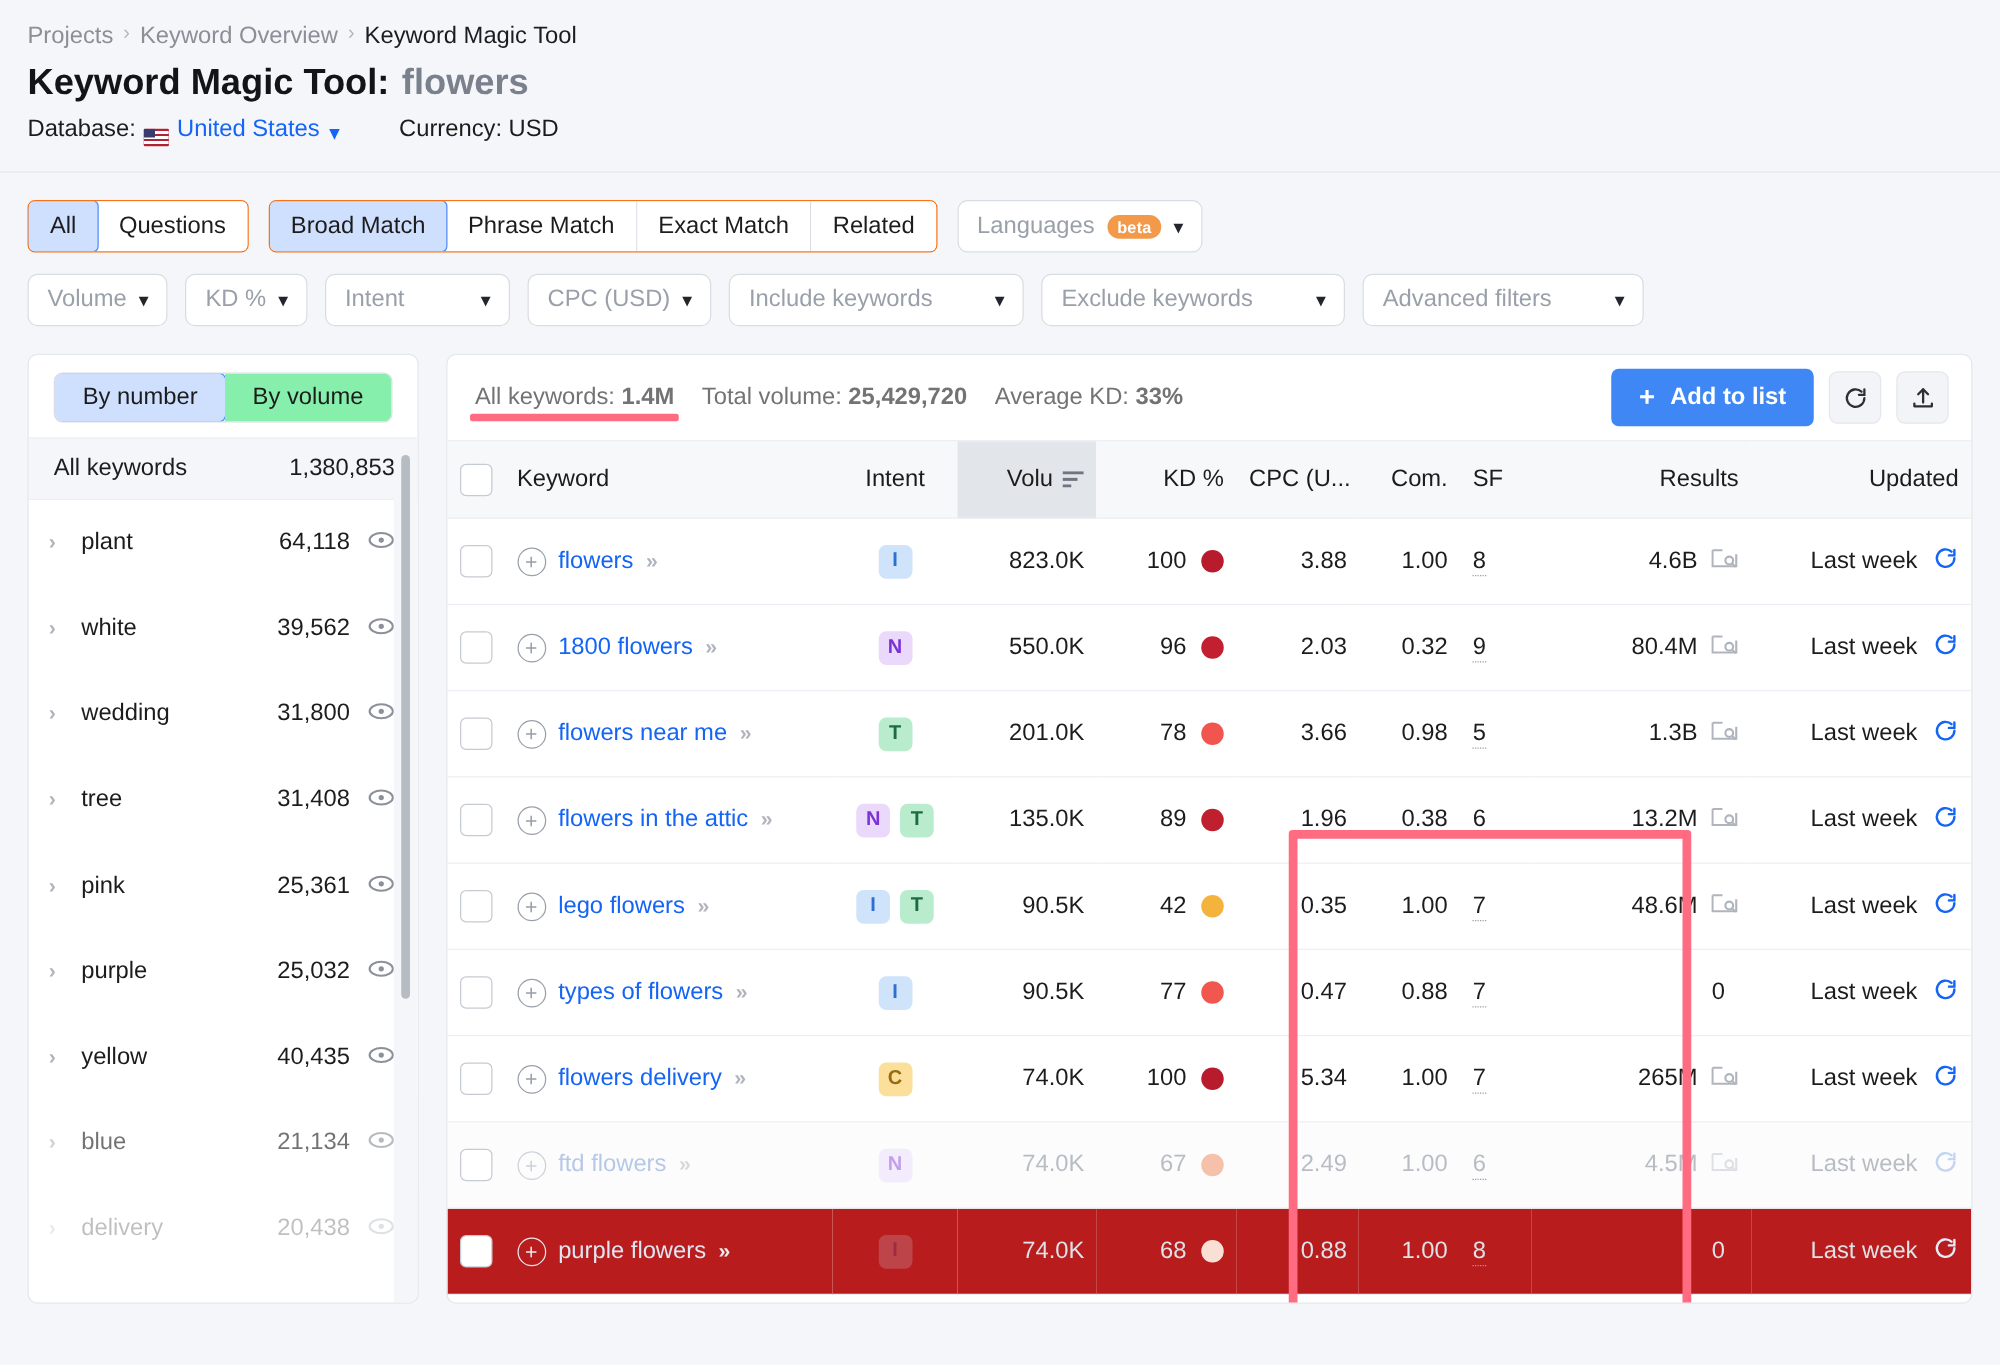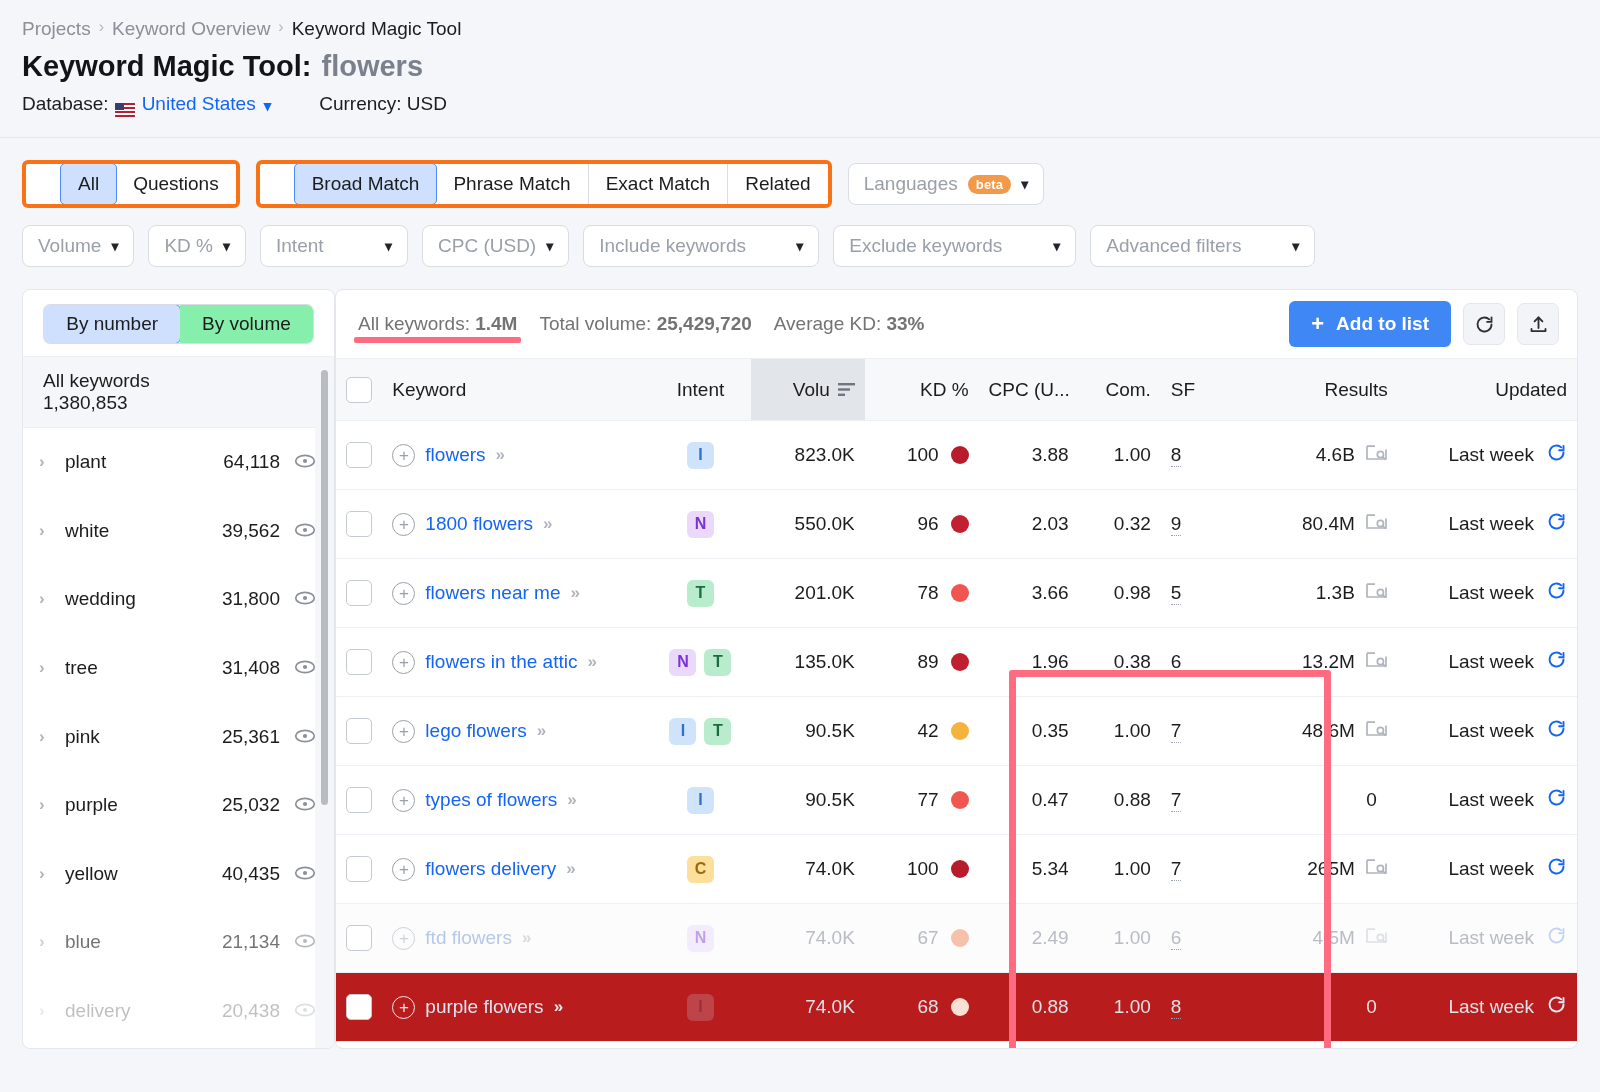--- a/index.html
+++ b/index.html
@@ -33,21 +33,21 @@
      background: repeating-linear-gradient(to bottom, #b22234 0 2px, #fff 2px 4px); }
   .flag .canton { position: absolute; left: 0; top: 0; width: 9px; height: 7px; background: #3c3b6e; }
   .meta-db-value { color: #1464f5; }
   .caret { display: inline-block; margin-left: 8px; color: #1464f5; font-size: 15px; font-weight: bold; }
   .meta-currency { margin-left: 48px; color: #1c1c1c; }
 
   .hr-line { margin-top: 22px; border-top: 1px solid #e4e7ec; }
 
   
   .filter-row-1 { display: flex; align-items: center; gap: 16px; padding: 22px 0 0 22px; }
-  .seg-group { display: inline-flex; background: #fff; border: 4px solid #f97316; border-radius: 6px; overflow: hidden; padding-left: 35px; }
+  .seg-group { display: inline-flex; background: #fff; border: 1px solid #f97316; border-radius: 6px; overflow: hidden; }
   .seg { padding: 9px 17px; font-size: 19px; color: #1c1c1c; background: #fff;
          border-right: 1px solid #d9dde3; white-space: nowrap; }
   .seg:last-child { border-right: none; }
   .seg.active { background: #cfe0ff; border: 1px solid #4f8bf7; margin: -1px; border-radius: 5px; position: relative; z-index: 2; }
 
   .pill {
     display: inline-flex; align-items: center; gap: 10px;
     background: #fff; border: 1px solid #d9dde3; border-radius: 8px;
     padding: 9px 15px; font-size: 19px; color: #9aa0a9; white-space: nowrap;
   }
@@ -55,36 +55,36 @@
   .pill.placeholder .chev { color: #22262c; }
   .beta {
     background: #f2994a; color: #fff; font-size: 13px; font-weight: bold;
     border-radius: 10px; padding: 2px 8px; letter-spacing: .2px;
   }
 
   .filter-row-2 { display: flex; align-items: center; gap: 14px; padding: 17px 0 0 22px; }
   .pill-wide { min-width: 0; }
 
   
-  .main { display: flex; padding: 22px 22px 16px 22px; align-items: flex-start; }
+  .main { display: flex; gap: 22px; padding: 22px 22px 16px 22px; align-items: flex-start; }
 
   
   .sidebar {
     width: 313px; background: #fff; border: 1px solid #e4e7ec;
     border-radius: 8px; overflow: hidden; position: relative; height: 760px;
   }
   .sb-toggle { display: flex; justify-content: center; padding: 14px 0 12px 0; }
   .sb-seg-group { display: inline-flex; border: 1px solid #d9dde3; border-radius: 7px; overflow: hidden; }
   .sb-seg { padding: 8px 22px; font-size: 19px; color: #1c1c1c; background: #86efac; white-space: nowrap; }
   .sb-seg.active { background: #cfe0ff; border: 1px solid #4f8bf7; margin: -1px; border-radius: 6px; }
 
   .sb-all {
-    display: flex; align-items: flex-start; background: #f4f6f9;
+    display: flex; align-items: flex-end; background: #f4f6f9;
     border-top: 1px solid #eceff3; border-bottom: 1px solid #eceff3;
-    padding: 13px 18px 13px 20px; font-size: 19px; flex-direction: column;
+    padding: 13px 18px 13px 20px; font-size: 19px;
   }
   .sb-all-label { flex: 1; color: #1c1c1c; }
   .sb-all-count { color: #1c1c1c; }
 
   .sb-list { }
   .sb-item {
     display: flex; align-items: center; padding: 0 18px 0 16px; height: 68.6px;
     font-size: 19px; color: #1c1c1c; background: #fff;
   }
   .sb-chev { width: 26px; color: #b0b5bd; font-size: 17px; font-weight: bold; flex: 0 0 26px; }

